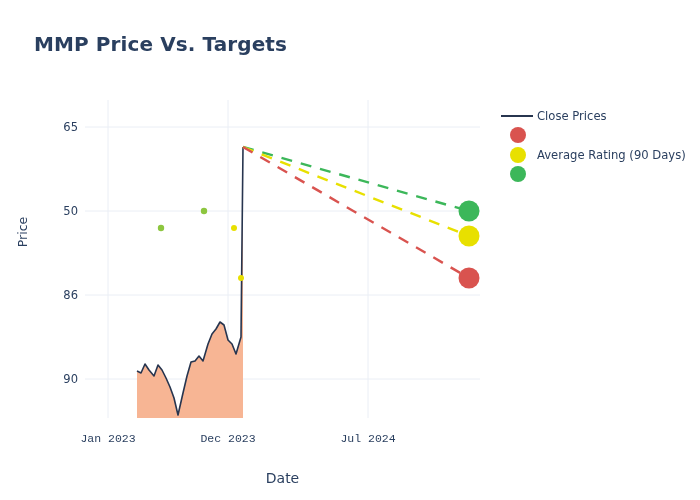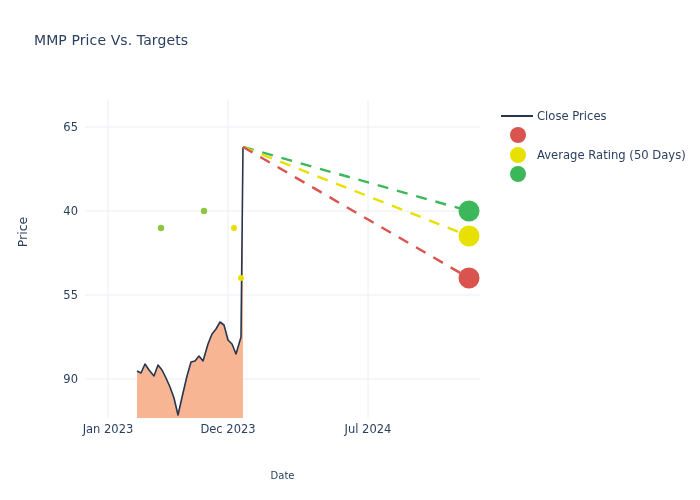--- a/index.html
+++ b/index.html
@@ -5,48 +5,48 @@
 <style>
   html,body{margin:0;padding:0;}
   body{
     width:700px;height:500px;overflow:hidden;background:#ffffff;
     font-family:"DejaVu Sans","Liberation Sans",sans-serif;
     color:#2a3f5f;
   }
   #chart{position:relative;width:700px;height:500px;}
   #title{
     position:absolute;left:34px;top:32px;
-    font-size:14px;font-weight:normal;color:#2a3f5f;
+    font-size:20px;font-weight:bold;color:#2a3f5f;
     letter-spacing:.1px;white-space:nowrap;
   }
   
   #plot{position:absolute;left:85px;top:100px;width:395px;height:318px;}
   #plot svg{display:block;}
   
   #ylabel{
     position:absolute;left:0px;top:0px;
     transform-origin:left top;
     font-size:12.5px;color:#2a3f5f;white-space:nowrap;
   }
   #ylabel-wrap{position:absolute;left:30px;top:232px;height:0;width:0;}
   #xlabel{
     position:absolute;left:0;top:470px;width:565px;text-align:center;
-    font-size:10px;color:#2a3f5f;
+    font-size:14px;color:#2a3f5f;
   }
   .ytick{
     position:absolute;right:0;
     font-size:11.5px;color:#2a3f5f;text-align:right;
     width:40px;transform:translateY(-50%);
   }
   #yticks{position:absolute;left:28px;top:0;width:50px;height:500px;}
   .xtick{
     position:absolute;top:0;font-size:11.5px;color:#2a3f5f;
     transform:translateX(-50%);white-space:nowrap;
   }
-  #xticks{position:absolute;left:0;top:422px;width:700px;height:20px;}
+  #xticks{position:absolute;left:0;top:432px;width:700px;height:20px;font-family:Liberation Mono, monospace;}
   
   #legend{position:absolute;left:499px;top:106px;width:205px;}
   .lg-row{display:flex;align-items:center;height:19.5px;}
   .lg-sym{width:38px;height:19.5px;position:relative;flex:0 0 38px;}
   .lg-sym .line{
     position:absolute;left:2px;top:9px;width:32px;height:2.2px;background:#27354f;
   }
   .lg-sym .dot{
     position:absolute;left:50%;top:50%;border-radius:50%;
     transform:translate(-50%,-50%);
@@ -55,22 +55,22 @@
 </style>
 </head>
 <body>
 
 <div id="chart">
 
   <div id="title">MMP Price Vs. Targets</div>
 
   <div id="yticks">
     <div class="ytick" style="top:127px">65</div>
-    <div class="ytick" style="top:211px">40</div>
-    <div class="ytick" style="top:295px">55</div>
+    <div class="ytick" style="top:211px">50</div>
+    <div class="ytick" style="top:295px">86</div>
     <div class="ytick" style="top:379px">90</div>
   </div>
 
   <div id="ylabel-wrap">
     <div id="ylabel" style="transform:rotate(-90deg) translate(-50%,-100%);">Price</div>
   </div>
 
   <div id="plot">
     <svg width="395" height="320" viewBox="0 0 395 320">
 
@@ -128,21 +128,21 @@
     <div class="lg-row">
       <span class="lg-sym">
           <span class="dot" style="width:16px;height:16px;background:#d9534f;"></span>
         </span>
     </div>
 
     <div class="lg-row">
       <span class="lg-sym">
           <span class="dot" style="width:16px;height:16px;background:#e8e000;"></span>
         </span>
-      <span class="lg-label">Average Rating (50 Days)</span>
+      <span class="lg-label">Average Rating (90 Days)</span>
     </div>
 
     <div class="lg-row">
       <span class="lg-sym">
           <span class="dot" style="width:16px;height:16px;background:#3cb75a;"></span>
         </span>
     </div>
 
   </div>
 </div>

